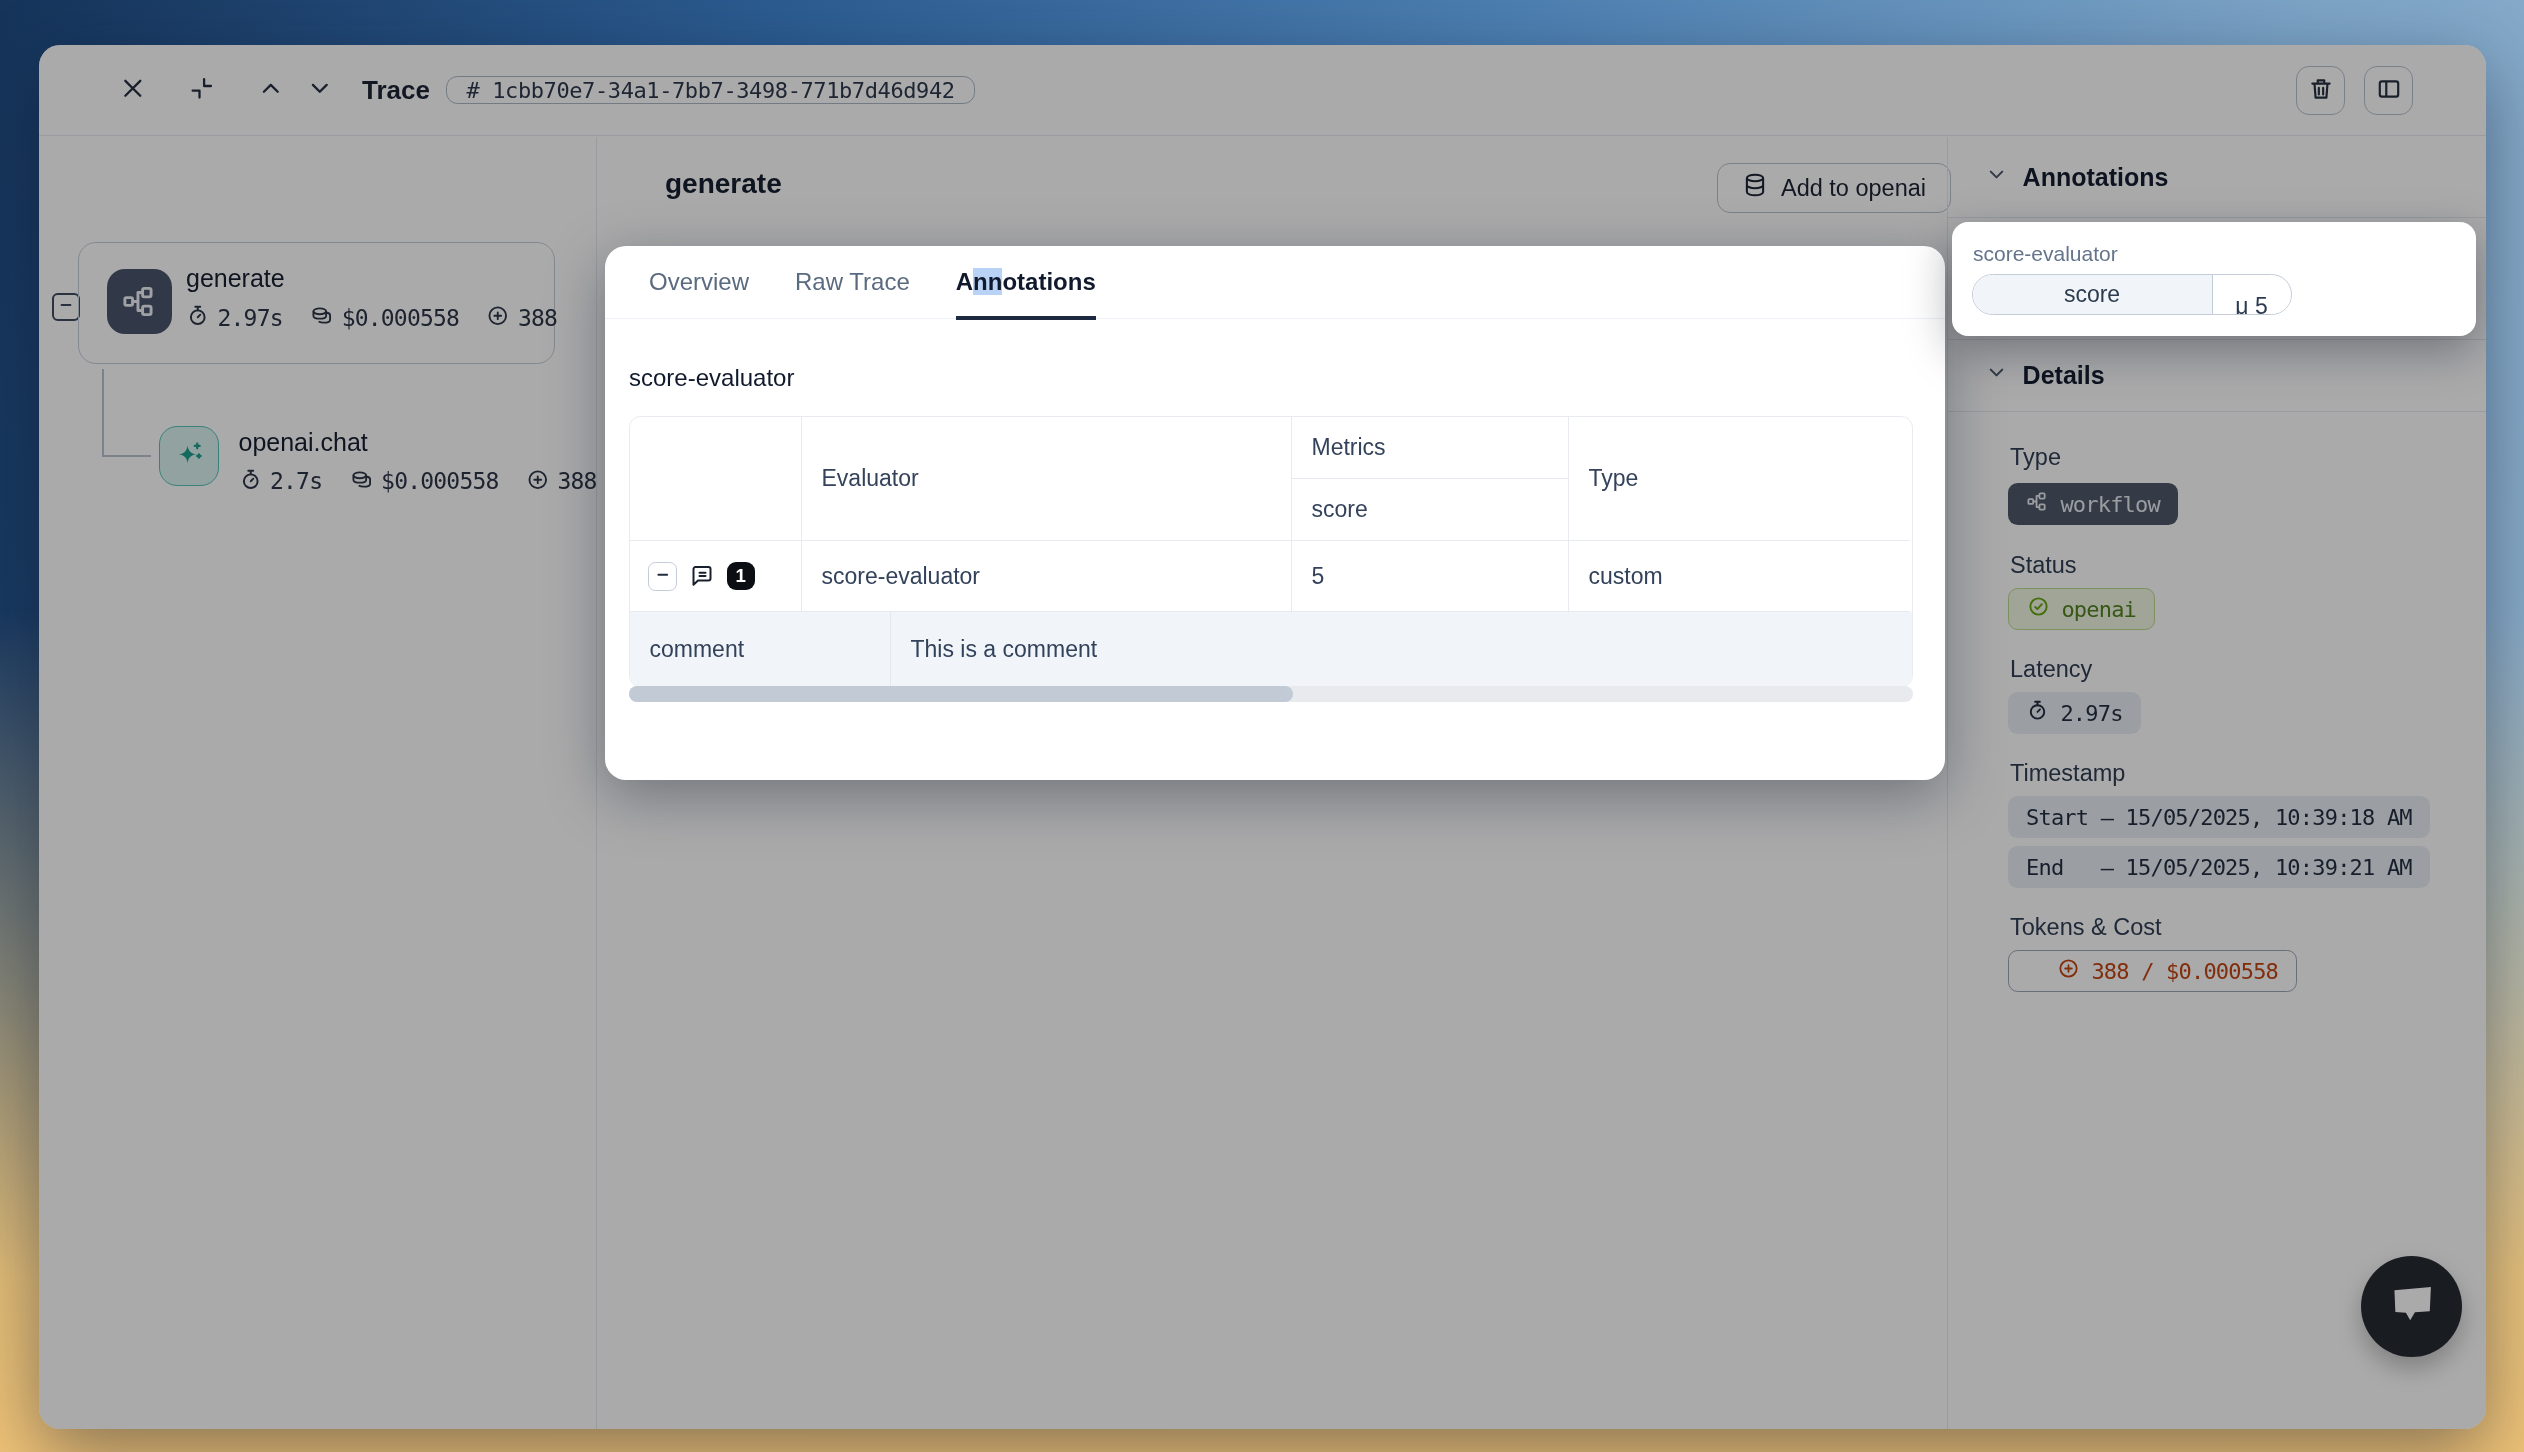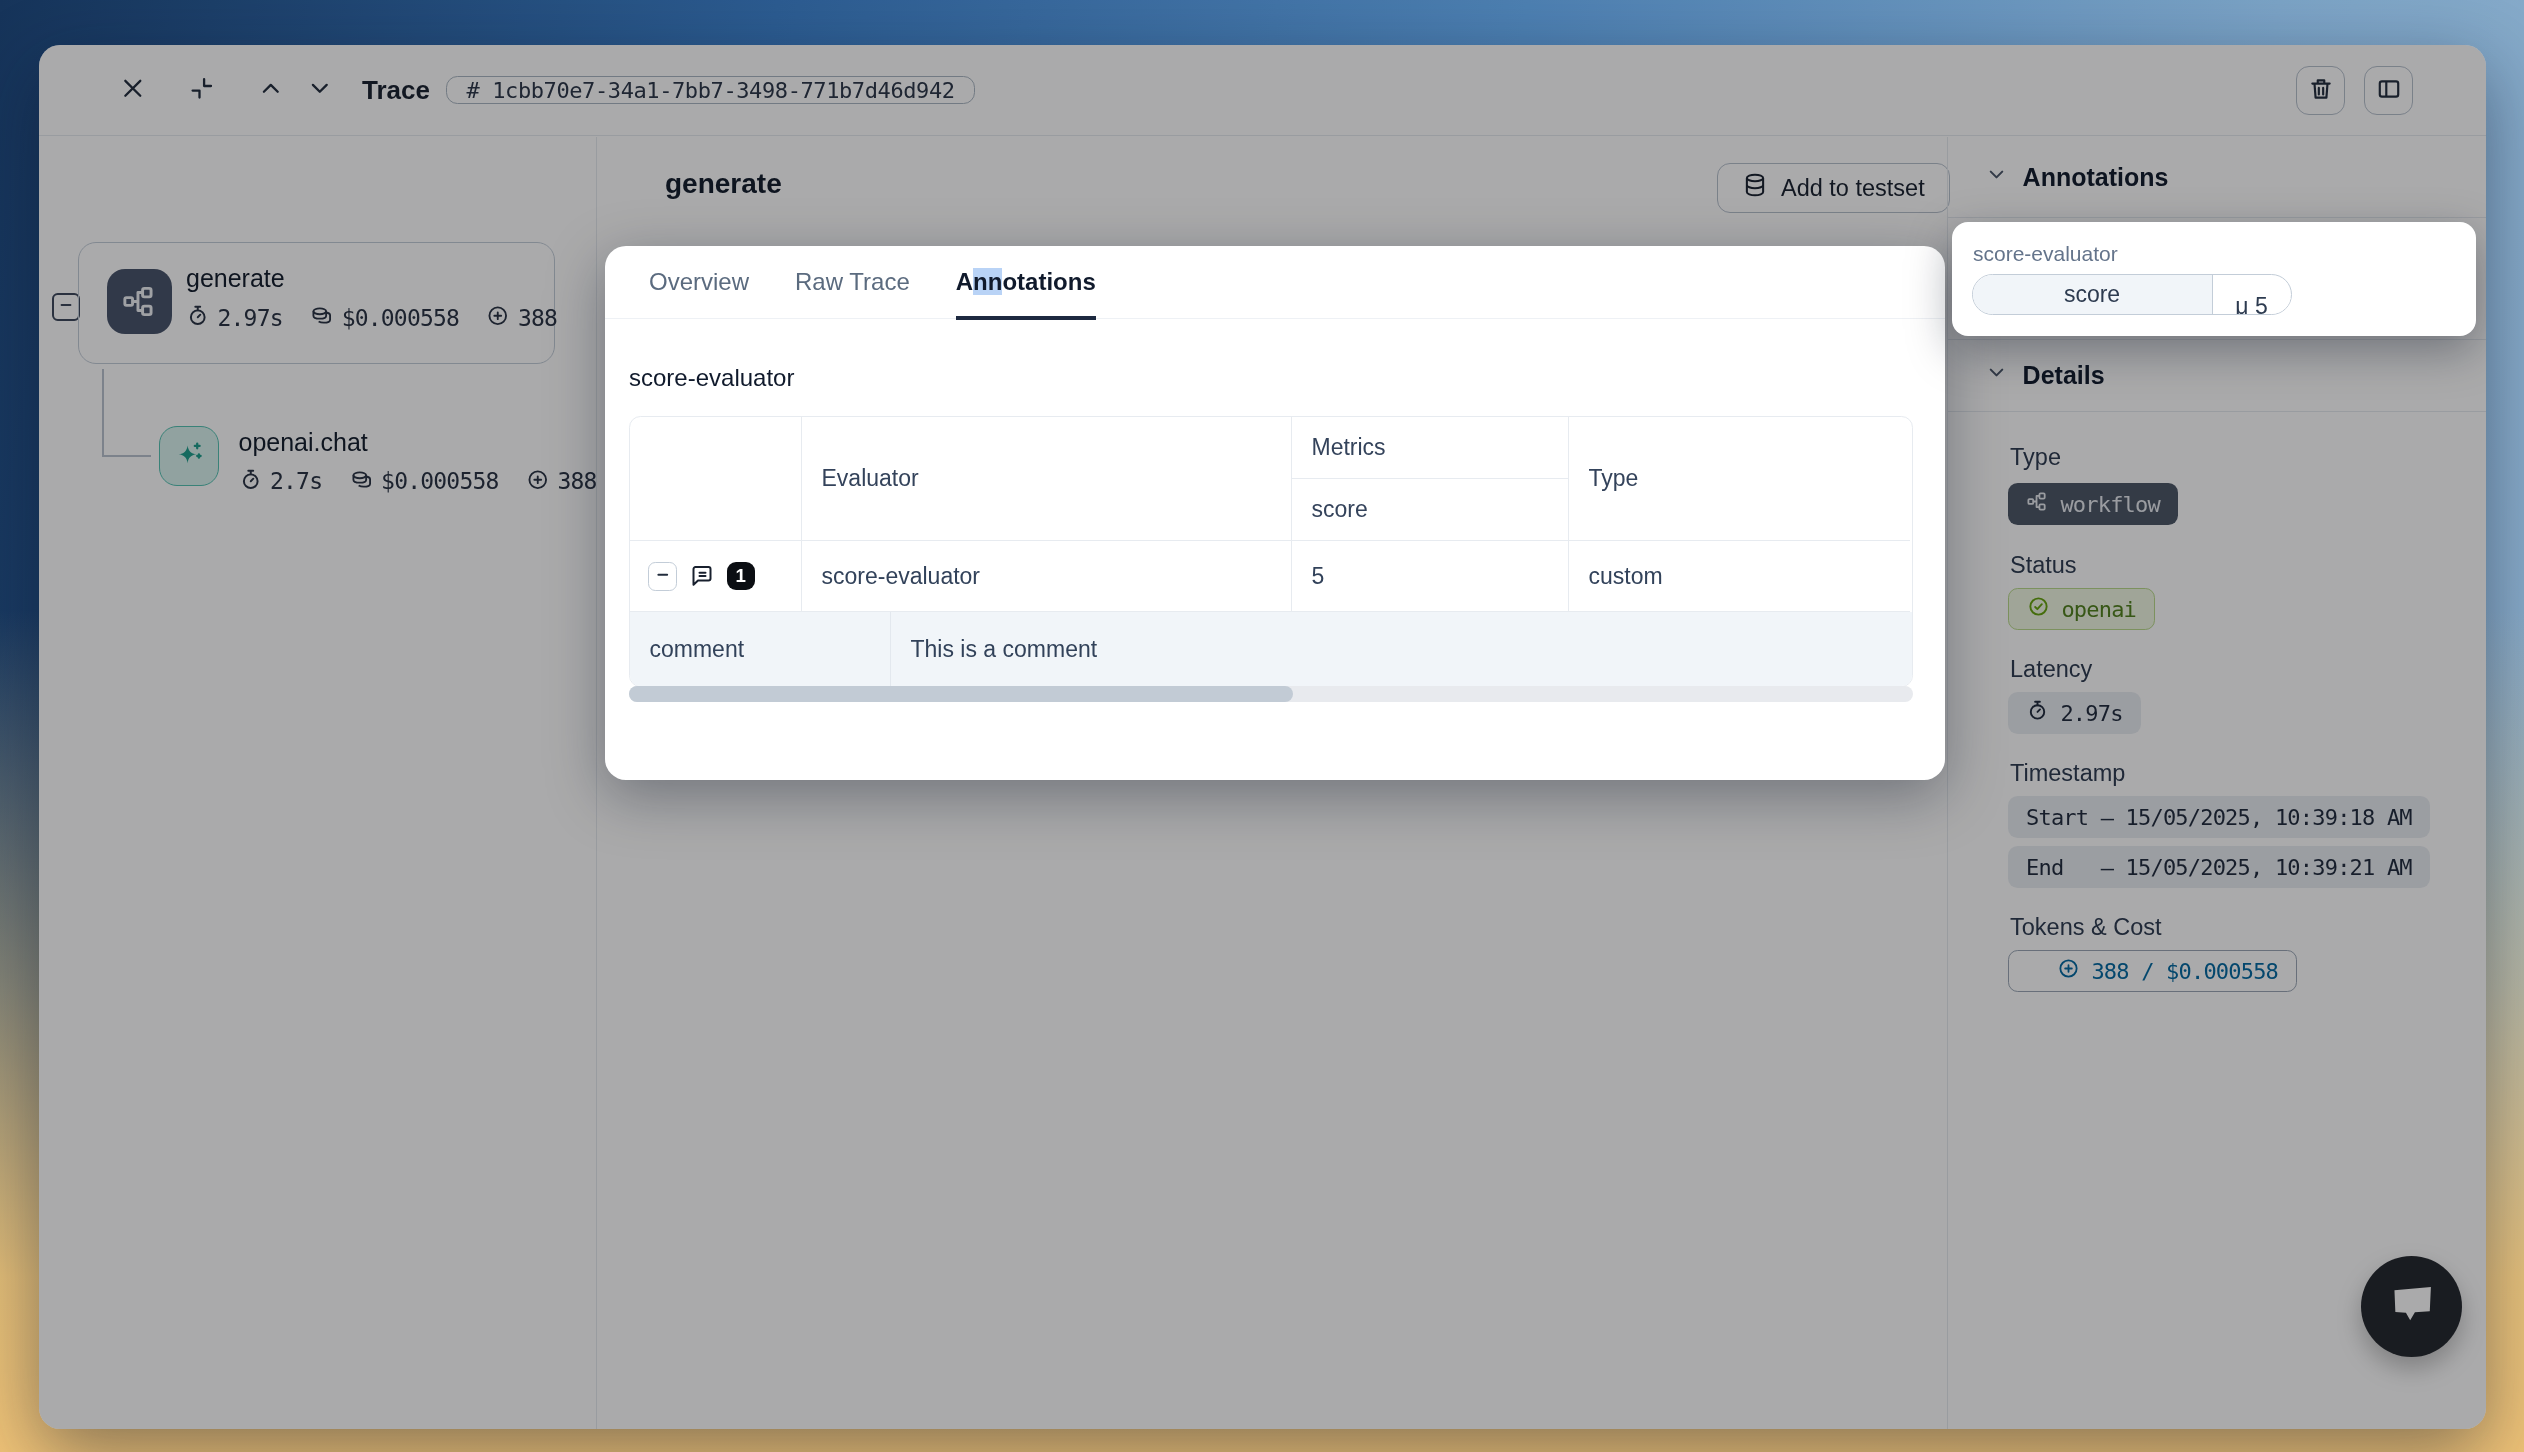--- a/index.html
+++ b/index.html
@@ -105,21 +105,21 @@
   .side-hdr svg { width:23px; height:23px; color:#4a5668; }
   .hdr-annotations { top:0; height:81px; border-bottom:1.6px solid #e6eaef; }
   .hdr-details { top:202px; height:73px; border-top:1.6px solid #e6eaef; border-bottom:1.6px solid #e6eaef; }
   .fld-label { position:absolute; left:62px; font-size:23.5px; font-weight:500; color:#2d3b50; }
   .badge { position:absolute; left:60px; height:42px; display:inline-flex; align-items:center; gap:11.4px; padding:0 18px;
            border-radius:9.7px; font-family:"DejaVu Sans Mono", monospace; font-size:22px; letter-spacing:-0.8px; white-space:pre; }
   .badge svg { width:23px; height:23px; flex:none; }
   .badge.slate-dark { background:#4b5666; color:#e7eaef; }
   .badge.green { background:#f0f8e2; border:1.6px solid #b9d98a; color:#50801c; }
   .badge.gray { background:#e9edf2; color:#1f2a3c; }
-  .badge.outline { background:transparent; border:1.6px solid #9aa6b5; color:#0369a1;padding-left:48px; }
+  .badge.outline { background:transparent; border:1.6px solid #9aa6b5; color:#c2410c;padding-left:48px; }
 
   
   .ann-card { position:absolute; left:1913px; top:177px; width:524px; height:114px; background:#fff; border-radius:16px;
               z-index:10; box-shadow:0 14.6px 45px rgba(10,18,35,.35); }
   .ann-card-label { position:absolute; left:21px; top:19.5px; font-size:21px; color:#64748b; }
   .metric-pill { position:absolute; left:19.5px; top:52px; height:41px; display:flex; border:1.6px solid #c3cdd8;
                  border-radius:21px; overflow:hidden; cursor:pointer; }
   .pill-metric { width:240px; background:#f1f5f9; display:flex; align-items:center; justify-content:center;
                  font-size:23px; color:#2d3b50; border-right:1.6px solid #c3cdd8; }
   .pill-value { width:78px; background:#fff; display:flex; align-items:center; justify-content:center;
@@ -250,21 +250,21 @@
       </div>
     </div>
 
     <div class="main-title">generate</div>
     <button class="add-btn">
       <span><svg viewBox="0 0 24 24" fill="none" stroke="currentColor" stroke-width="1.9">
             <ellipse cx="12" cy="5.5" rx="7.5" ry="3"></ellipse>
             <path d="M4.5 5.5v6.5c0 1.7 3.4 3 7.5 3s7.5-1.3 7.5-3V5.5"></path>
             <path d="M4.5 12v6.5c0 1.7 3.4 3 7.5 3s7.5-1.3 7.5-3V12"></path>
           </svg></span>
-      <span>Add to testset</span>
+      <span>Add to openai</span>
     </button>
 
     <div class="sidebar">
       <div class="side-hdr hdr-annotations">
         <span><svg viewBox="0 0 24 24" fill="none" stroke="currentColor" stroke-width="2.2" stroke-linecap="round" stroke-linejoin="round">
               <path d="M6 9l6 6 6-6"></path>
             </svg></span>
         <span>Annotations</span>
       </div>
 

